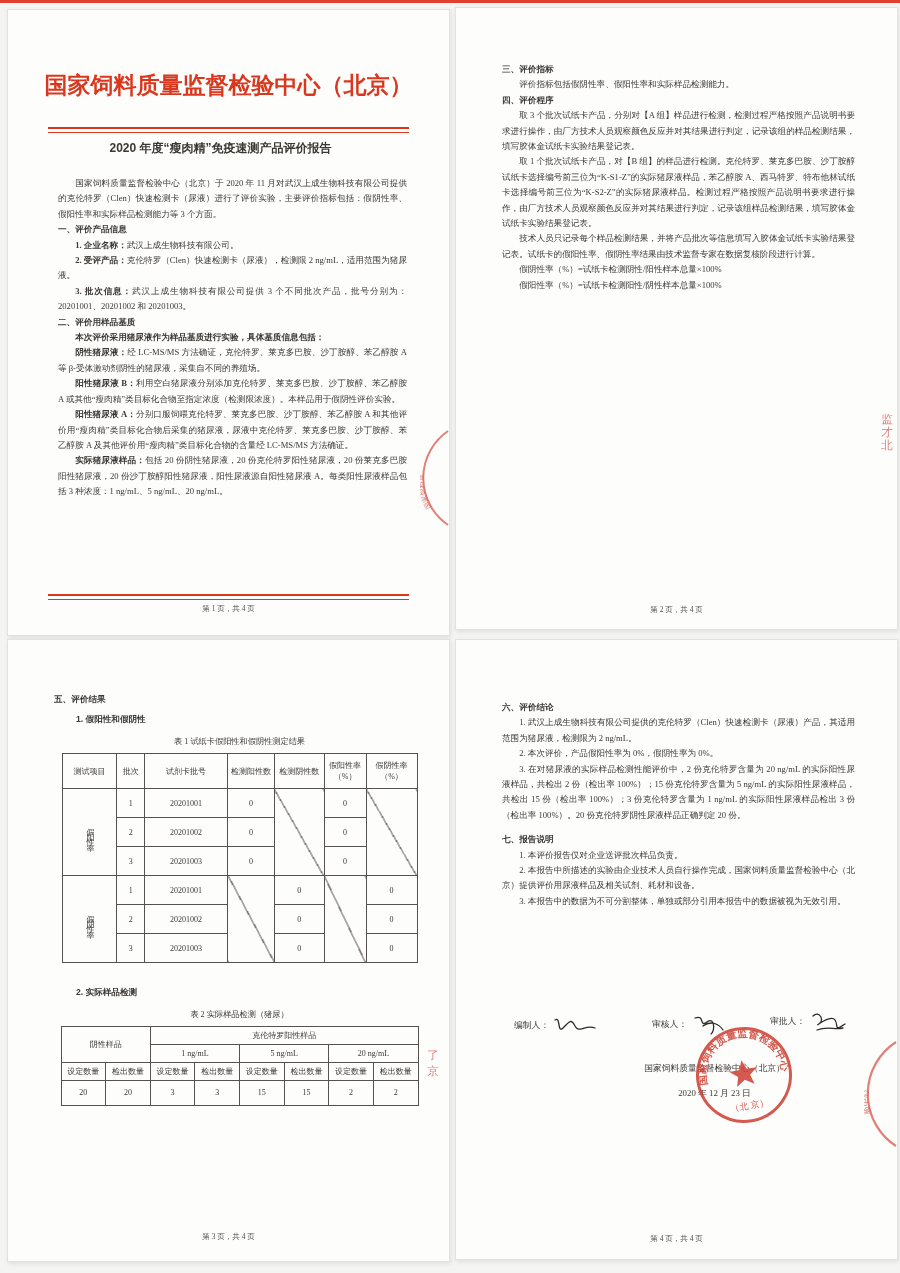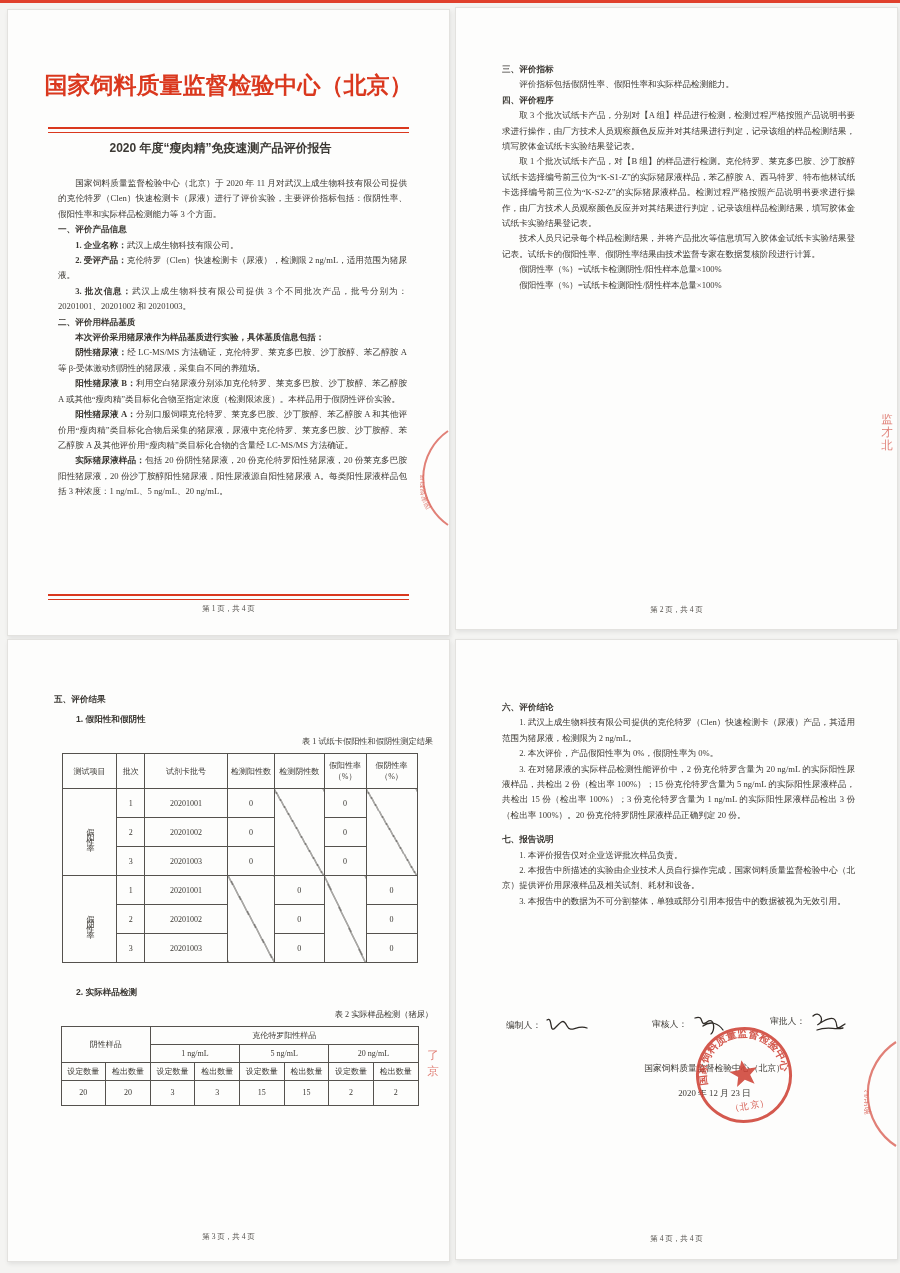--- a/index.html
+++ b/index.html
@@ -28,36 +28,36 @@
   .b3{top:52px;left:38px;right:16px;}
   .b4{top:60px;left:46px;right:42px;}
   p{margin:0;}
   .para{text-indent:2em;}
   .sec{font-weight:bold;font-family:"Liberation Sans",sans-serif;}
   .lb{font-weight:bold;}
   .formula{margin-left:2em;}
   .pfoot{position:absolute;left:0;right:0;text-align:center;font-size:7.5px;color:#504d48;}
 
   .subhead{font-weight:bold;margin-left:30px;margin-top:5px;font-family:"Liberation Sans",sans-serif;}
-  .caption{text-align:right;font-size:8.2px;margin-top:6px;}
+  .caption{text-align:center;font-size:8.2px;margin-top:6px;}
   table{border-collapse:collapse;font-size:8px;color:#3b3833;}
   td{border:1px solid #55524e;text-align:center;vertical-align:middle;padding:0;}
   .t1{margin:4px auto 0 auto;width:356px;padding-left:32px;}
   .t1 .hrow td{height:34px;line-height:11px;}
   .t1 .drow td{height:28px;}
   .vlab{writing-mode:vertical-rl;text-orientation:upright;letter-spacing:5px;margin:0 auto;line-height:12px;}
   .diag{background:linear-gradient(to top right,transparent calc(50% - .5px),
         #55524e calc(50% - .5px),#55524e calc(50% + .5px),transparent calc(50% + .5px));}
   .t2{margin:4px auto 0 auto;width:358px;table-layout:fixed;}
   .t2 td{height:17px;}
   .t2 .drow td{height:24px;}
 
   .sigrow{position:absolute;top:368px;left:46px;right:10px;height:42px;font-size:8.8px;}
   .sig{position:absolute;display:flex;align-items:center;gap:2px;}
-  .sig1{left:4px;top:6px;}.sig2{left:150px;top:4px;}.sig3{left:268px;top:0;}
+  .sig1{left:12px;top:6px;}.sig2{left:150px;top:4px;}.sig3{left:268px;top:0;}
   .sigink path{stroke:#2e2a26;fill:none;stroke-width:1.3;stroke-linecap:round;}
   .orgblk{position:absolute;top:416px;left:80px;right:4px;text-align:center;font-size:8.8px;line-height:25px;}
   .stamp{position:absolute;left:238px;top:385px;transform:rotate(-10deg);opacity:.88;}
   .es-svg{position:absolute;}
   .es1{right:-1px;top:418px;}
   .es4{right:-1px;top:398px;}
   .vstamp{position:absolute;color:#d96055;font-size:11.5px;opacity:.8;
         writing-mode:vertical-rl;text-orientation:upright;letter-spacing:13px;line-height:14px;}
   .es2{right:3px;top:396px;}
   .es3{right:9px;top:402px;}

